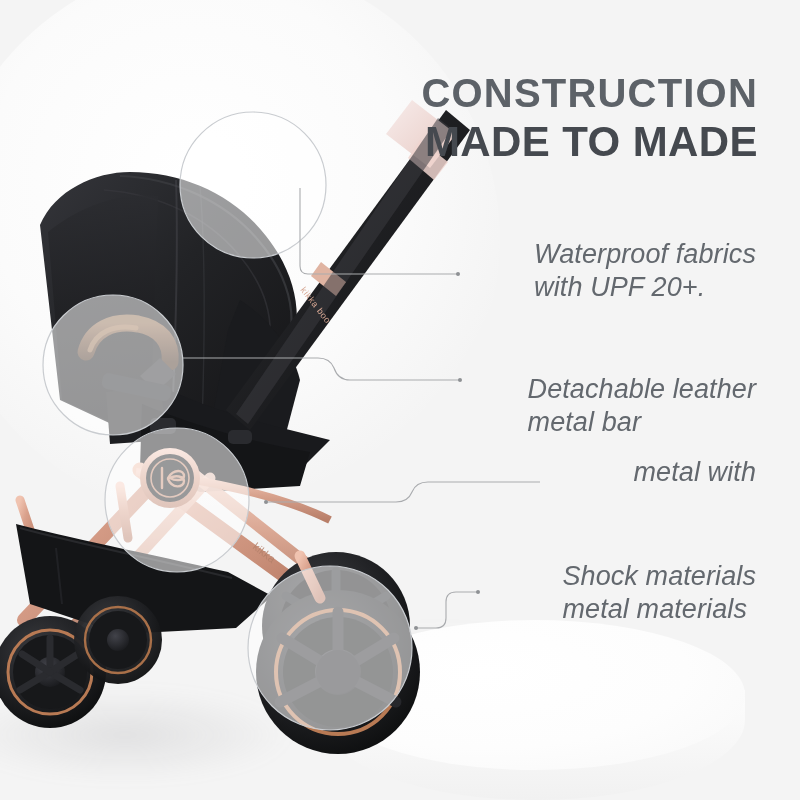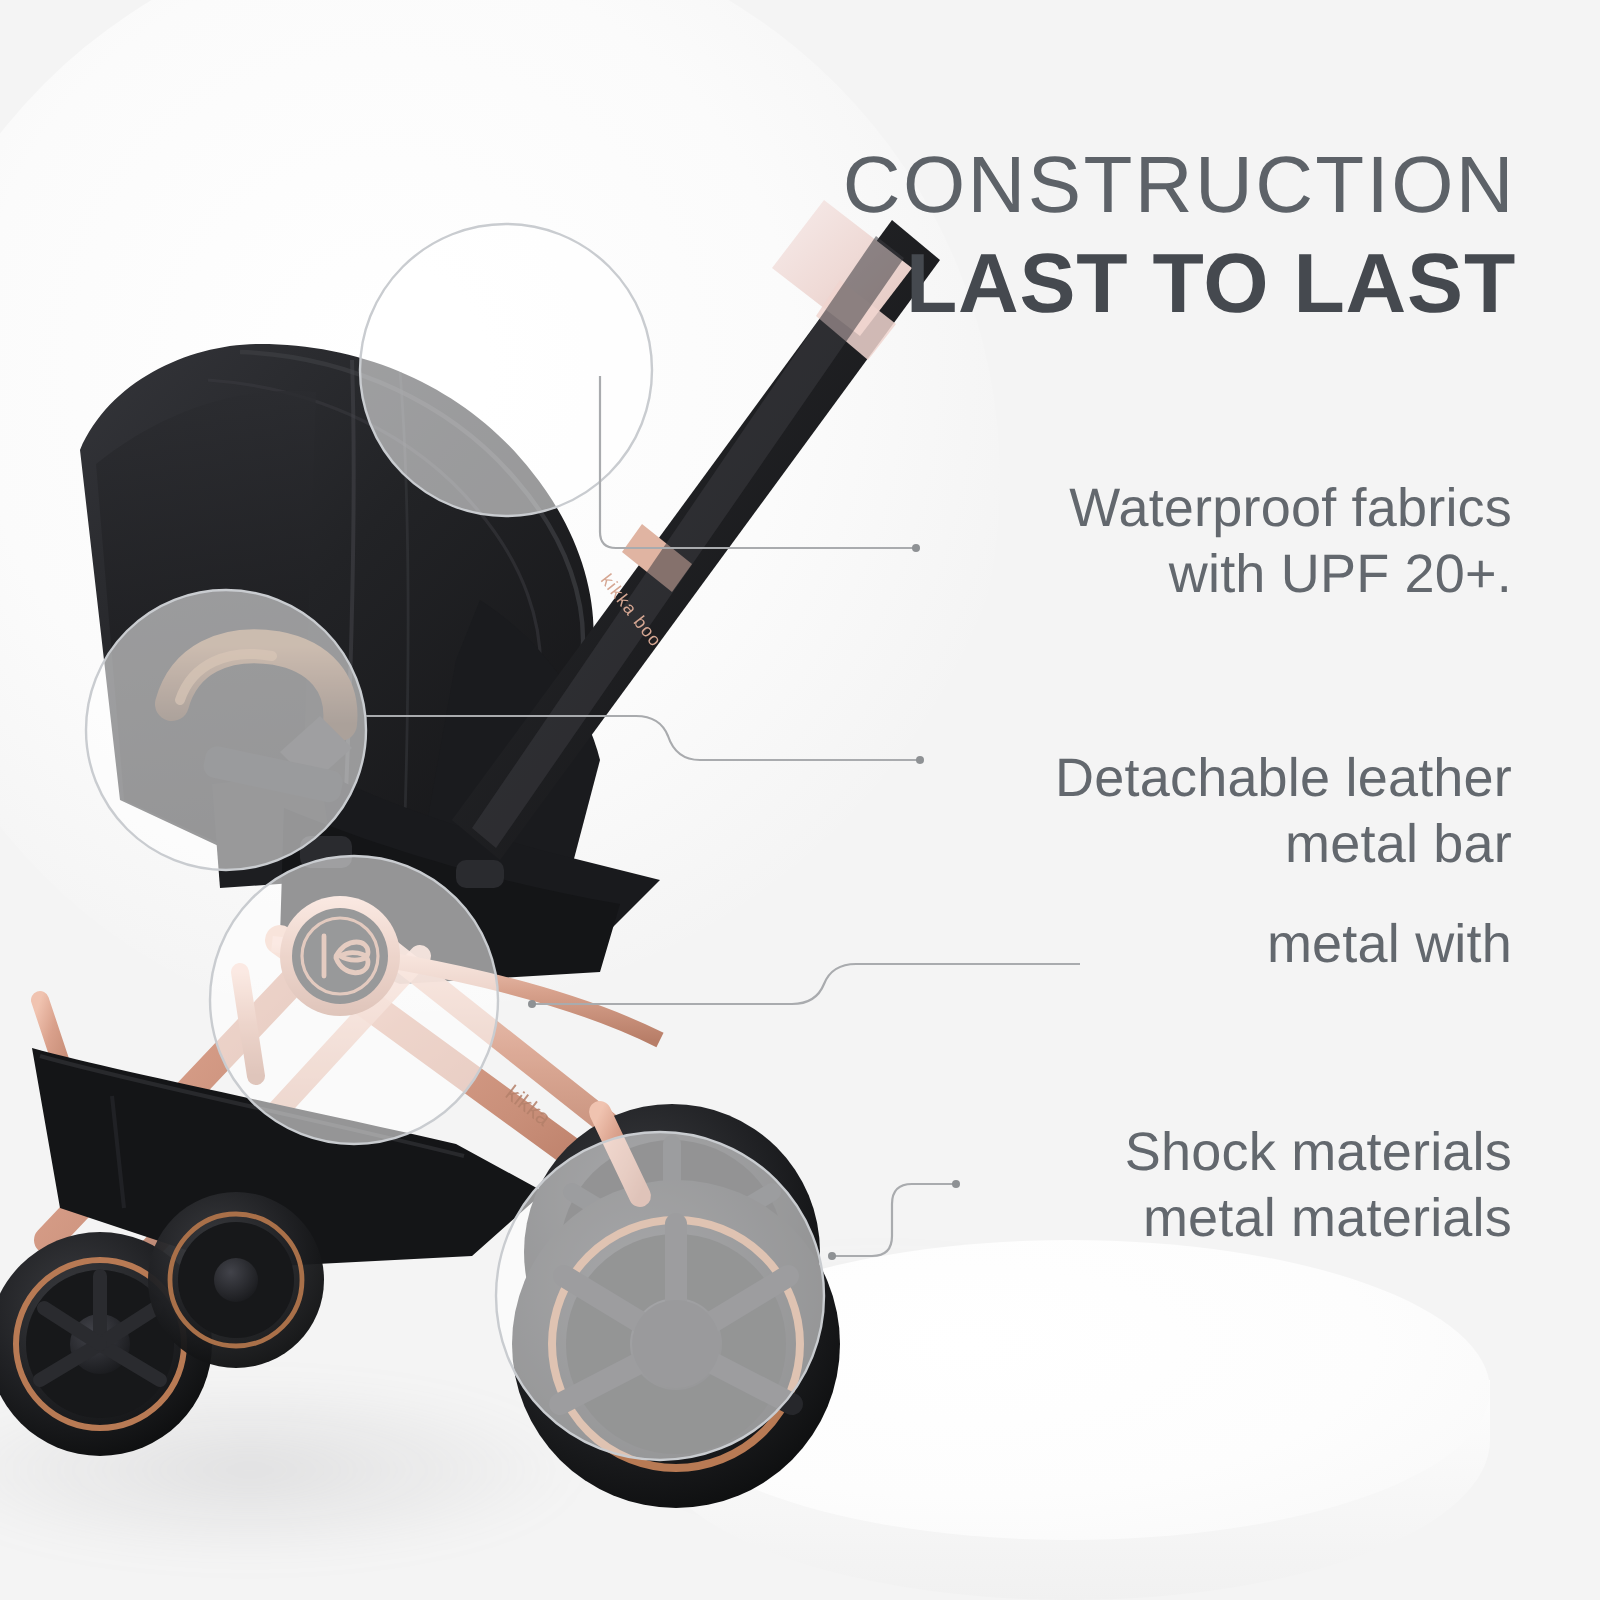--- a/index.html
+++ b/index.html
@@ -36,30 +36,30 @@
   }
   .floor-shadow-left{
     position:absolute;left:-40px;top:690px;width:330px;height:90px;border-radius:50%;
     background:radial-gradient(ellipse at 50% 50%, rgba(140,140,145,0.18) 0%, rgba(140,140,145,0) 72%);
     filter:blur(8px);
   }
 
   
   .headline{position:absolute;right:42px;top:72px;text-align:right;z-index:40;}
   .headline .line1{
-    font-size:40px;letter-spacing:1.2px;color:#5d6268;font-weight:400;
+    font-size:40px;letter-spacing:1.2px;color:#5d6268;font-weight:700;
     line-height:1.05;white-space:nowrap;
   }
   .headline .line2{
     font-size:42px;letter-spacing:0.4px;color:#45494f;font-weight:700;
     line-height:1.12;white-space:nowrap;margin-top:4px;
   }
 
   
-  .feature{position:absolute;right:44px;text-align:right;z-index:40;}
+  .feature{position:absolute;right:44px;z-index:40;font-style:italic;}
   .feature .ftxt{
     font-size:27px;line-height:1.24;color:#63686e;font-weight:300;
     letter-spacing:0.1px;white-space:nowrap;
   }
   #feature-0{top:238px;}
   #feature-1{top:348px;margin-top:25px;}
   #feature-2{top:456px;}
   #feature-3{top:560px;}
 
   
@@ -283,21 +283,21 @@
     </g>
     <g>
       <path class="conn" d="M416 628 L436 628 Q446 628 446 618 L446 602 Q446 592 456 592 L478 592"></path>
       <circle class="conn-dot" cx="416" cy="628" r="2"></circle>
       <circle class="conn-dot" cx="478" cy="592" r="2"></circle>
     </g>
   </svg>
 
   <div class="headline">
     <div class="line1">CONSTRUCTION</div>
-    <div class="line2">LAST TO LAST</div>
+    <div class="line2">MADE TO MADE</div>
   </div>
 
   <div class="feature" id="feature-0">
     <div class="ftxt">Waterproof fabrics</div>
     <div class="ftxt">with UPF 20+.</div>
   </div>
 
   <div class="feature" id="feature-1">
     <div class="ftxt">Detachable leather</div>
     <div class="ftxt">metal bar</div>

